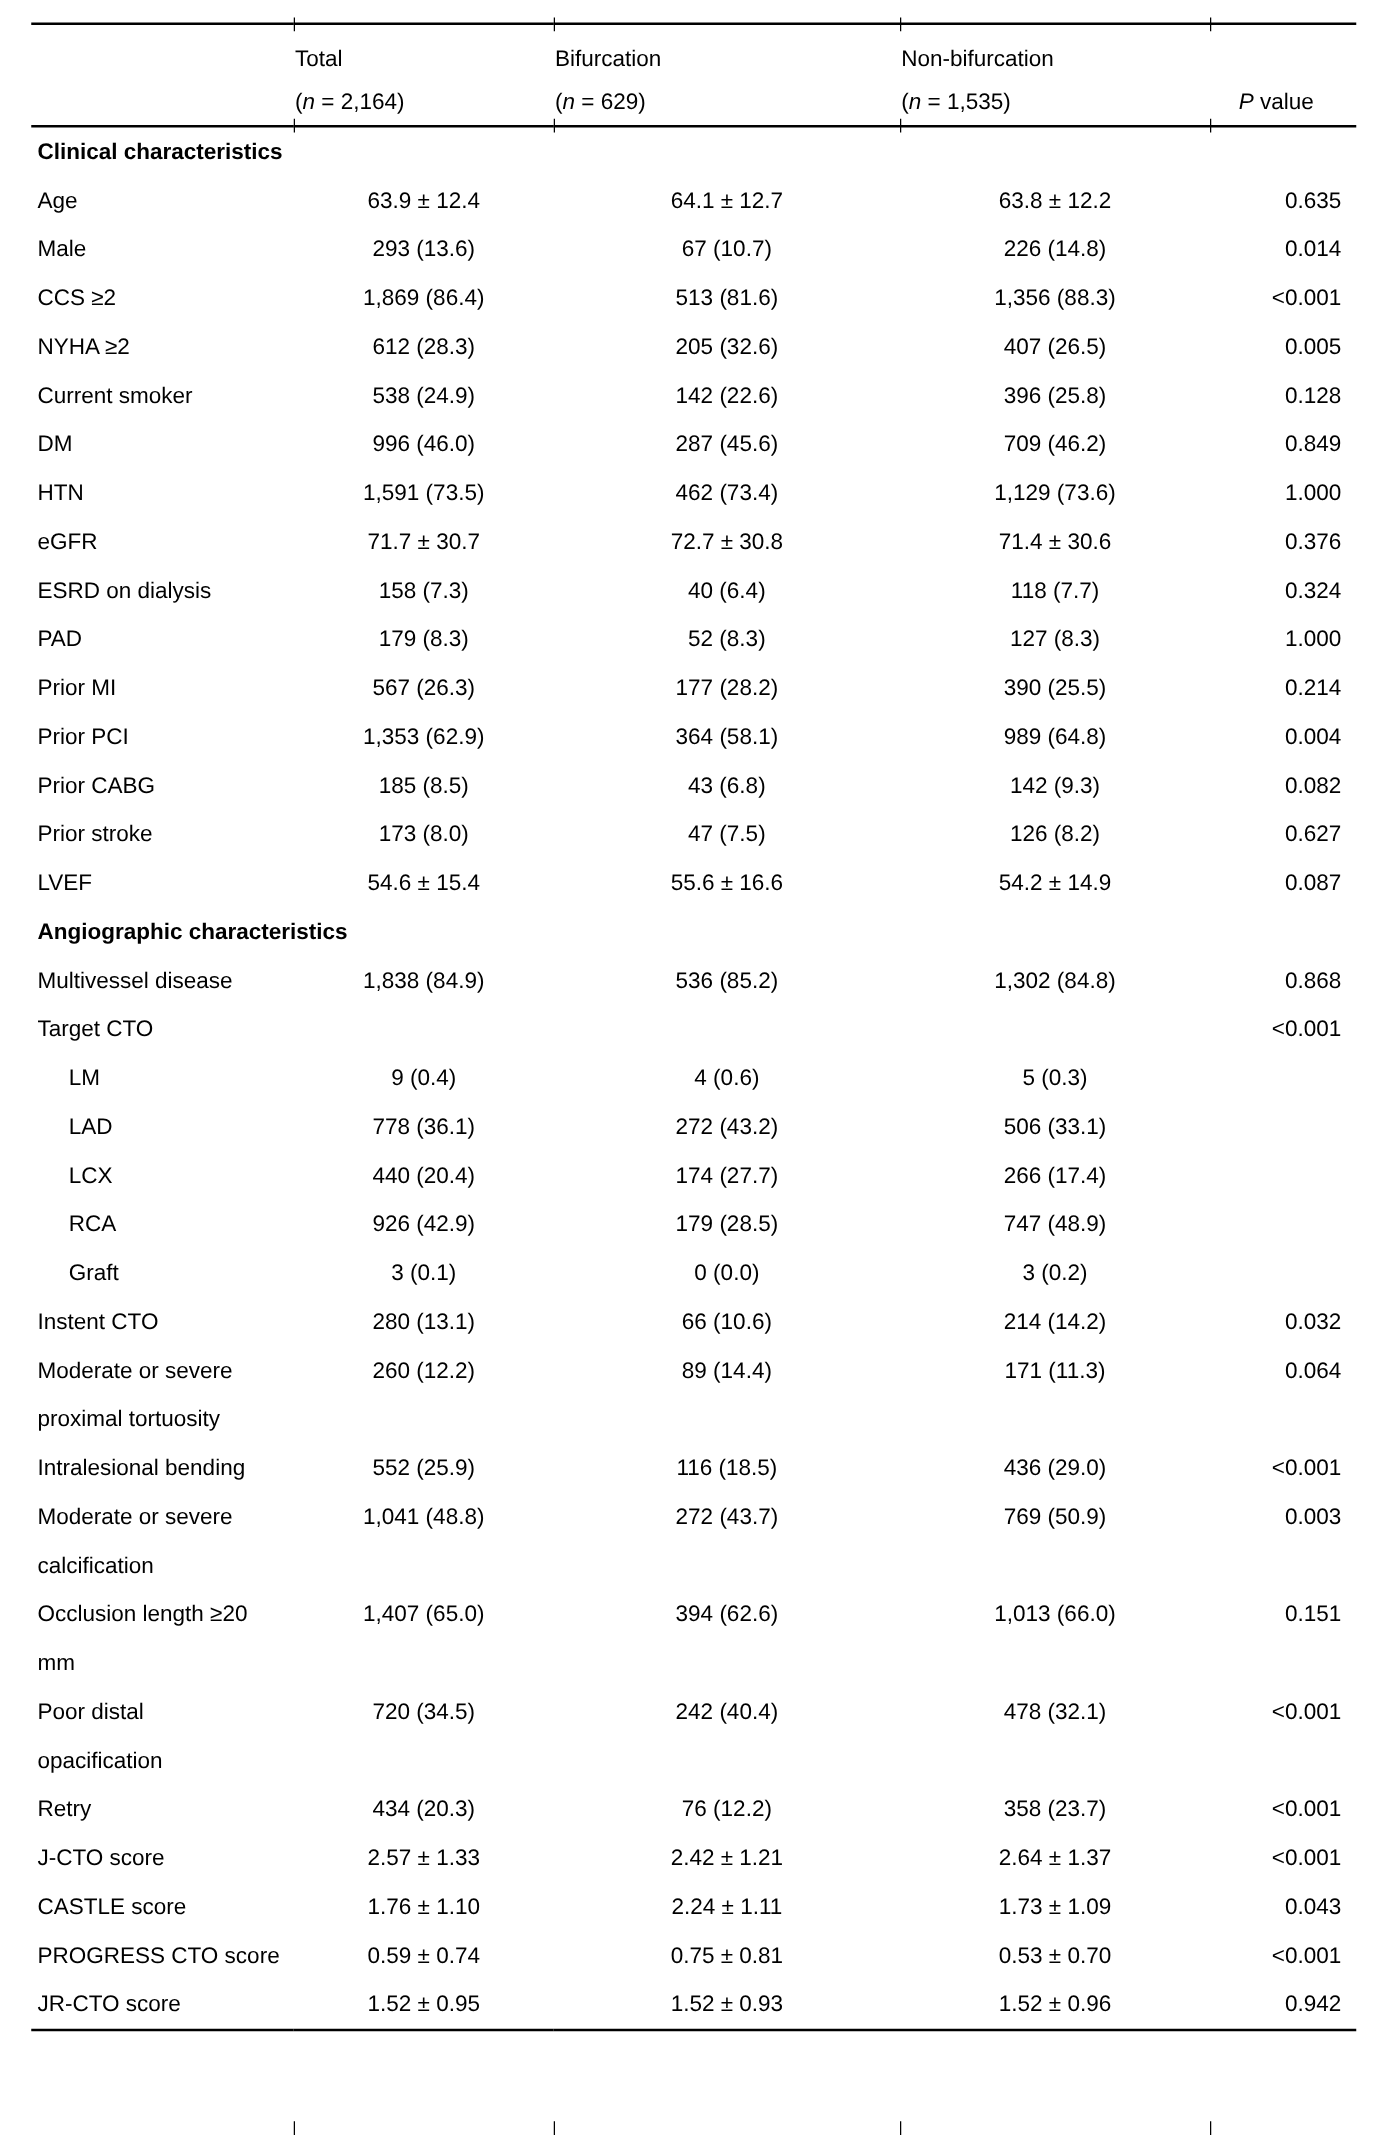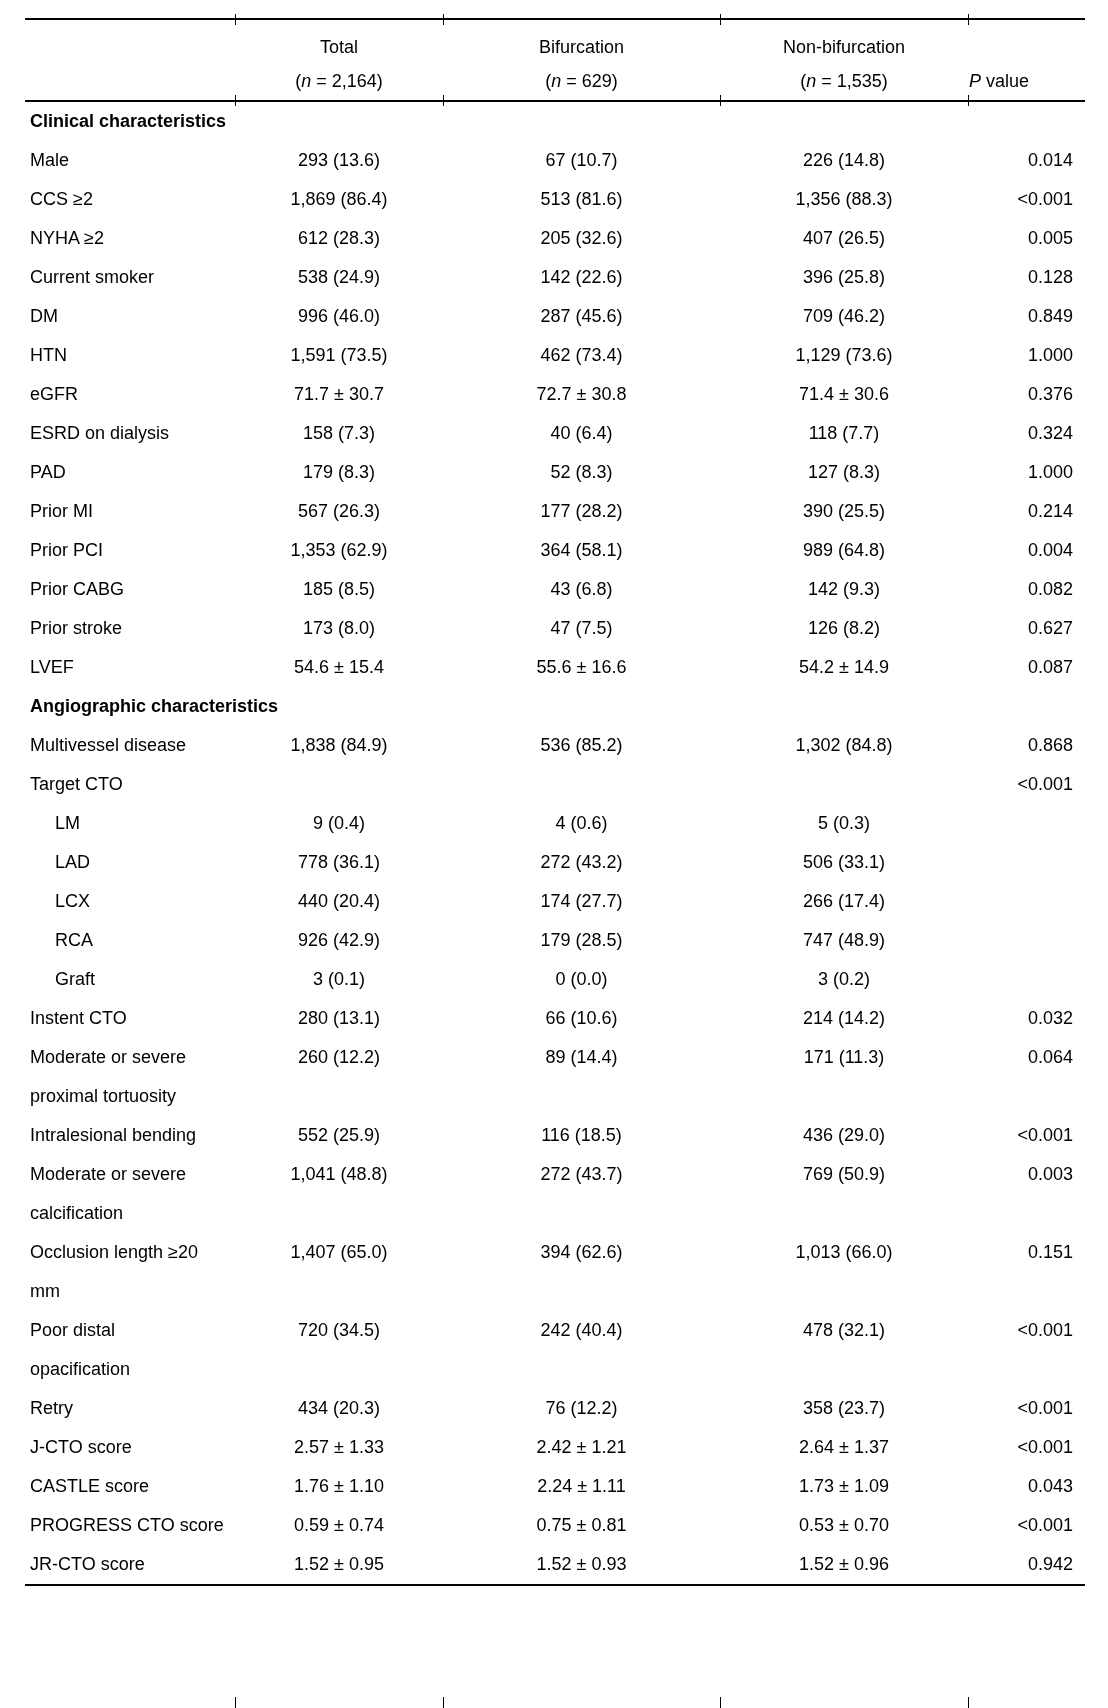--- a/index.html
+++ b/index.html
@@ -28,26 +28,26 @@
     font-size: 18px;
   }
   col.c1 { width: 210px; }
   col.c2 { width: 208px; }
   col.c3 { width: 277px; }
   col.c4 { width: 248px; }
   col.c5 { width: 117px; }
   thead th {
     font-weight: normal;
     font-size: 18px;
-    text-align: center;
+    text-align: left;
     vertical-align: middle;
   }
   thead tr.h1 th { padding-top: 12px; height: 30px; }
   thead tr.h2 th { height: 35px; border-bottom: 2px solid #000; }
-  thead th.pcol { text-align: left; padding-right: 12px; }
+  thead th.pcol { text-align: center; padding-right: 12px; }
   thead i { font-style: italic; }
   tbody td {
     vertical-align: top;
     line-height: 39px;
     padding: 0;
   }
   td.sec {
     font-weight: bold;
     text-align: left;
     padding-left: 5px;
@@ -94,20 +94,27 @@
           <th><span>(</span><i>n</i><span> = 629)</span></th>
           <th><span>(</span><i>n</i><span> = 1,535)</span></th>
           <th class="pcol"><i>P</i><span> value</span></th>
         </tr>
       </thead>
       <tbody>
           <tr>
             <td colspan="5" class="sec">Clinical characteristics</td>
           </tr>
           <tr>
+            <td class="label">Age</td>
+            <td class="val">63.9 ± 12.4</td>
+            <td class="val">64.1 ± 12.7</td>
+            <td class="val">63.8 ± 12.2</td>
+            <td class="pval">0.635</td>
+          </tr>
+          <tr>
             <td class="label">Male</td>
             <td class="val">293 (13.6)</td>
             <td class="val">67 (10.7)</td>
             <td class="val">226 (14.8)</td>
             <td class="pval">0.014</td>
           </tr>
           <tr>
             <td class="label">CCS ≥2</td>
             <td class="val">1,869 (86.4)</td>
             <td class="val">513 (81.6)</td>

